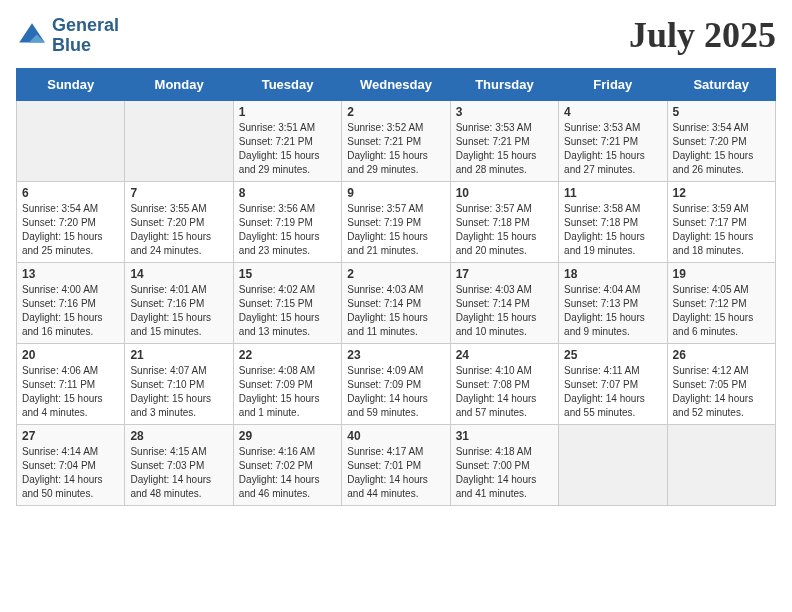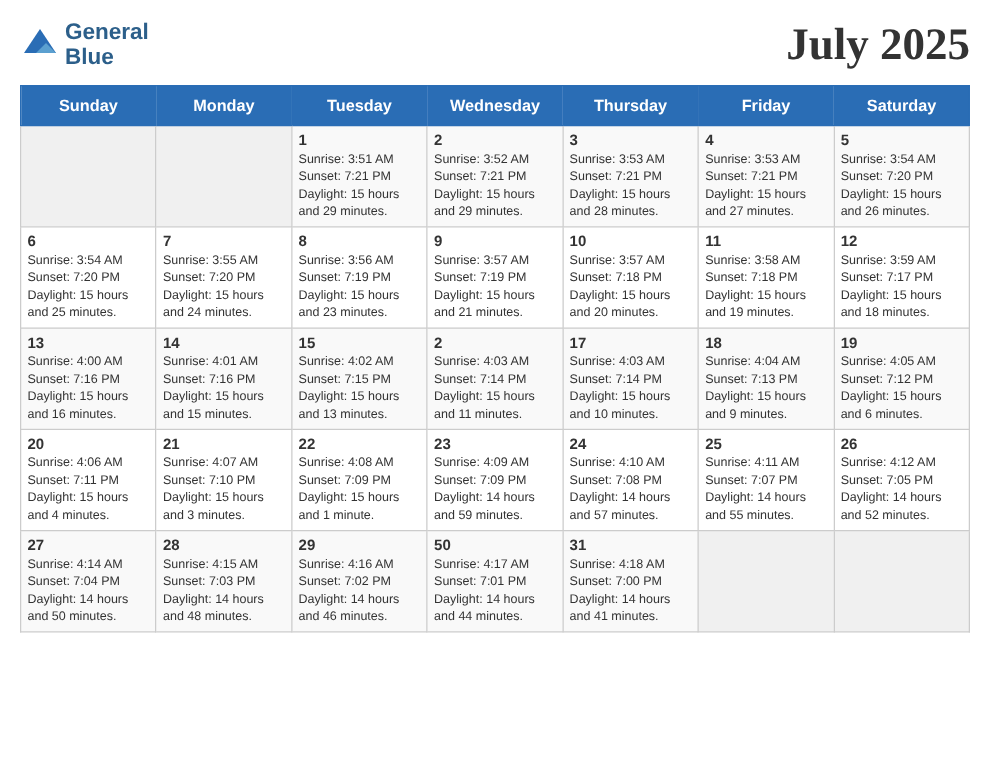--- a/index.html
+++ b/index.html
@@ -361,21 +361,21 @@
         </td>
         <td>
           <span class="day-number">29</span>
           <div class="cell-content">
             <div>Sunrise: 4:16 AM</div>
             <div>Sunset: 7:02 PM</div>
             <div>Daylight: 14 hours and 46 minutes.</div>
           </div>
         </td>
         <td>
-          <span class="day-number">50</span>
+          <span class="day-number">40</span>
           <div class="cell-content">
             <div>Sunrise: 4:17 AM</div>
             <div>Sunset: 7:01 PM</div>
             <div>Daylight: 14 hours and 44 minutes.</div>
           </div>
         </td>
         <td>
           <span class="day-number">31</span>
           <div class="cell-content">
             <div>Sunrise: 4:18 AM</div>

